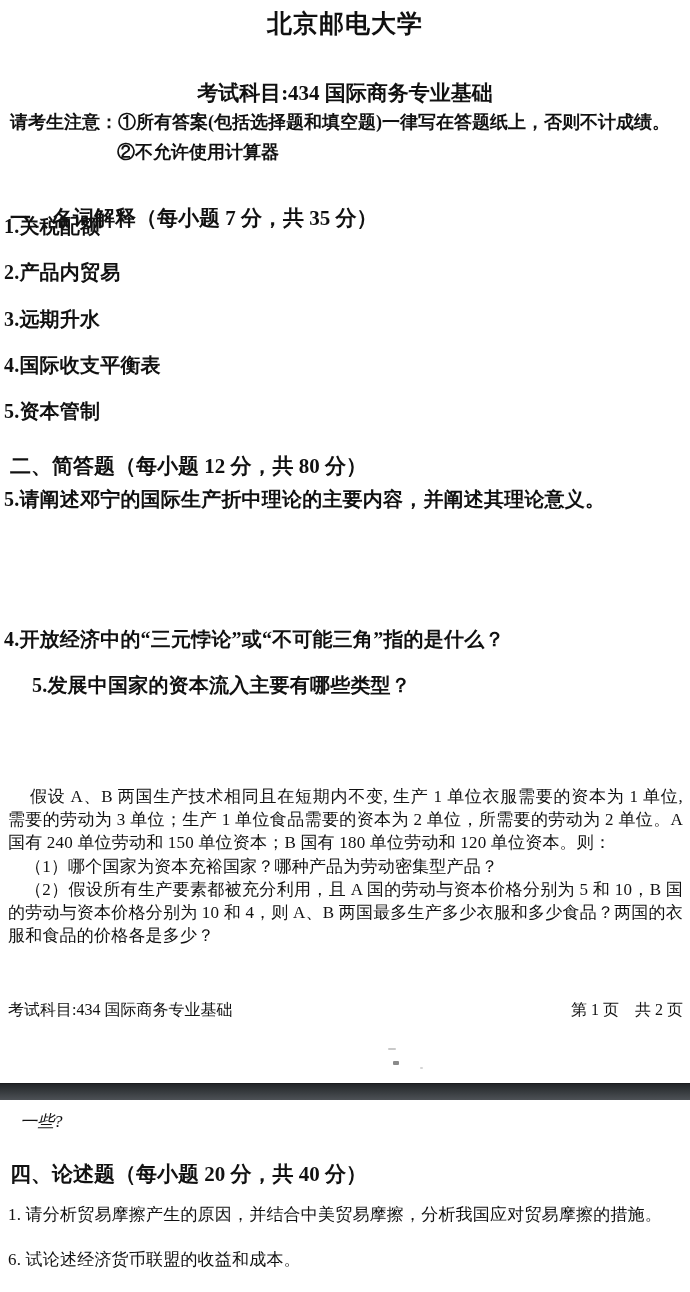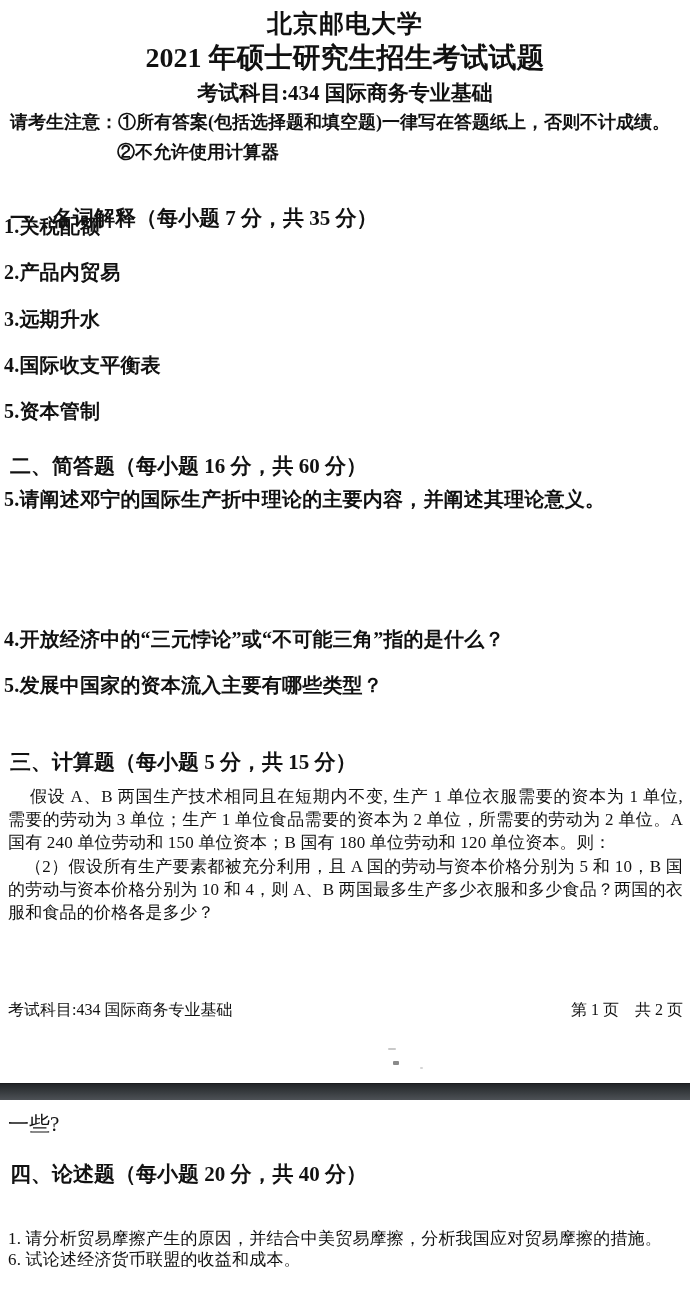--- a/index.html
+++ b/index.html
@@ -22,21 +22,21 @@
   .notice2 { top: 140px; left: 117px; font-size: 18px; font-weight: 700; white-space: nowrap; }
   .sec-h { left: 10px; font-size: 21px; font-weight: 700; white-space: nowrap; }
   .h1 { top: 192px; margin-top: 12px; }
   .h2 { top: 452px; }
   .h3 { top: 748px; }
   .h4 { top: 1160px; }
   .item { left: 4px; font-size: 20px; letter-spacing: 0.2px; white-space: nowrap; font-weight: bold; }
   .s1i1 { top: 213px; } .s1i2 { top: 259px; } .s1i3 { top: 306px; }
   .s1i4 { top: 352px; } .s1i5 { top: 398px; }
   .s2i1 { top: 486px; } .s2i2 { top: 533px; } .s2i3 { top: 580px; }
-  .s2i4 { top: 626px; } .s2i5 { top: 672px; }
+  .s2i4 { top: 626px; } .s2i5 { top: 672px; margin-left: 28px; }
   .calc {
     top: 785px; left: 8px; width: 675px;
     font-size: 17px; line-height: 23.2px;
     text-align: justify; letter-spacing: 0.2px;
   }
   .calc p { margin: 0; }
   .calc .intro { text-indent: 22px; }
   .calc .q { text-indent: 17px; }
   .sub { font-size: 11px; vertical-align: -4px; letter-spacing: 0; }
   .footer {
@@ -46,51 +46,50 @@
   }
   .speck { position: absolute; border-radius: 1px; }
   .speck1 { top: 1048px; left: 388px; width: 8px; height: 2px; background: #c9c9c9; }
   .speck2 { top: 1061px; left: 393px; width: 6px; height: 4px; background: #8a8a8a; }
   .speck3 { top: 1067px; left: 420px; width: 3px; height: 2px; background: #d5d5d5; }
   .divider {
     top: 1083px; left: 0; width: 690px; height: 17px;
     background: linear-gradient(180deg, #222528 0%, #33373a 40%, #4d5156 100%);
     border-top: 1px solid #1a1c1e;
   }
-  .cont { top: 1110px; left: 8px; font-size: 21px; white-space: nowrap; }
+  .cont { top: 1110px; left: 20px; font-size: 17px; white-space: nowrap; font-style: italic; }
   .essay { left: 8px; font-size: 17px; letter-spacing: 0.2px; white-space: nowrap; }
-  .e1 { top: 1203px; margin-top: 24px; }
+  .e1 { top: 1203px; }
   .e2 { top: 1248px; }
 </style>
 </head>
 <body>
 
 <div class="paper">
 
   <div class="abs center t1">北京邮电大学</div>
-  <div class="abs center t2">2021 年硕士研究生招生考试试题</div>
   <div class="abs center t3">考试科目:434 国际商务专业基础</div>
   <div class="abs notice2">②不允许使用计算器</div>
   <div class="abs notice1">请考生注意：①所有答案(包括选择题和填空题)一律写在答题纸上，否则不计成绩。</div>
 
   <div class="abs sec-h h1">一、名词解释（每小题 7 分，共 35 分）</div>
   <div class="abs item s1i1">1.关税配额</div>
   <div class="abs item s1i2">2.产品内贸易</div>
   <div class="abs item s1i3">3.远期升水</div>
   <div class="abs item s1i4">4.国际收支平衡表</div>
   <div class="abs item s1i5">5.资本管制</div>
 
-  <div class="abs sec-h h2">二、简答题（每小题 16 分，共 60 分）</div>
+  <div class="abs sec-h h2">二、简答题（每小题 12 分，共 80 分）</div>
   <div class="abs item s2i1">5.请阐述邓宁的国际生产折中理论的主要内容，并阐述其理论意义。</div>
   <div class="abs item s2i4">4.开放经济中的“三元悖论”或“不可能三角”指的是什么？</div>
   <div class="abs item s2i5">5.发展中国家的资本流入主要有哪些类型？</div>
 
-  <div class="abs sec-h h3">三、计算题（每小题 5 分，共 15 分）</div>
   <div class="abs calc">
     <p class="intro">假设 A、B 两国生产技术相同且在短期内不变, 生产 1 单位衣服需要的资本为 1 单位, 需要的劳动为 3 单位；生产 1 单位食品需要的资本为 2 单位，所需要的劳动为 2 单位。A 国有 240 单位劳动和 150 单位资本；B 国有 180 单位劳动和 120 单位资本。则：</p>
+    <p class="q">（1）哪个国家为资本充裕国家？哪种产品为劳动密集型产品？</p>
     <p class="q">（2）假设所有生产要素都被充分利用，且 A 国的劳动与资本价格分别为 5 和 10，B 国的劳动与资本价格分别为 10 和 4，则 A、B 两国最多生产多少衣服和多少食品？两国的衣服和食品的价格各是多少？</p>
   </div>
 
   <div class="abs footer">
     <span>考试科目:434 国际商务专业基础</span>
     <span>第 1 页　共 2 页</span>
   </div>
 
   <div class="speck speck1"></div>
   <div class="speck speck2"></div>

